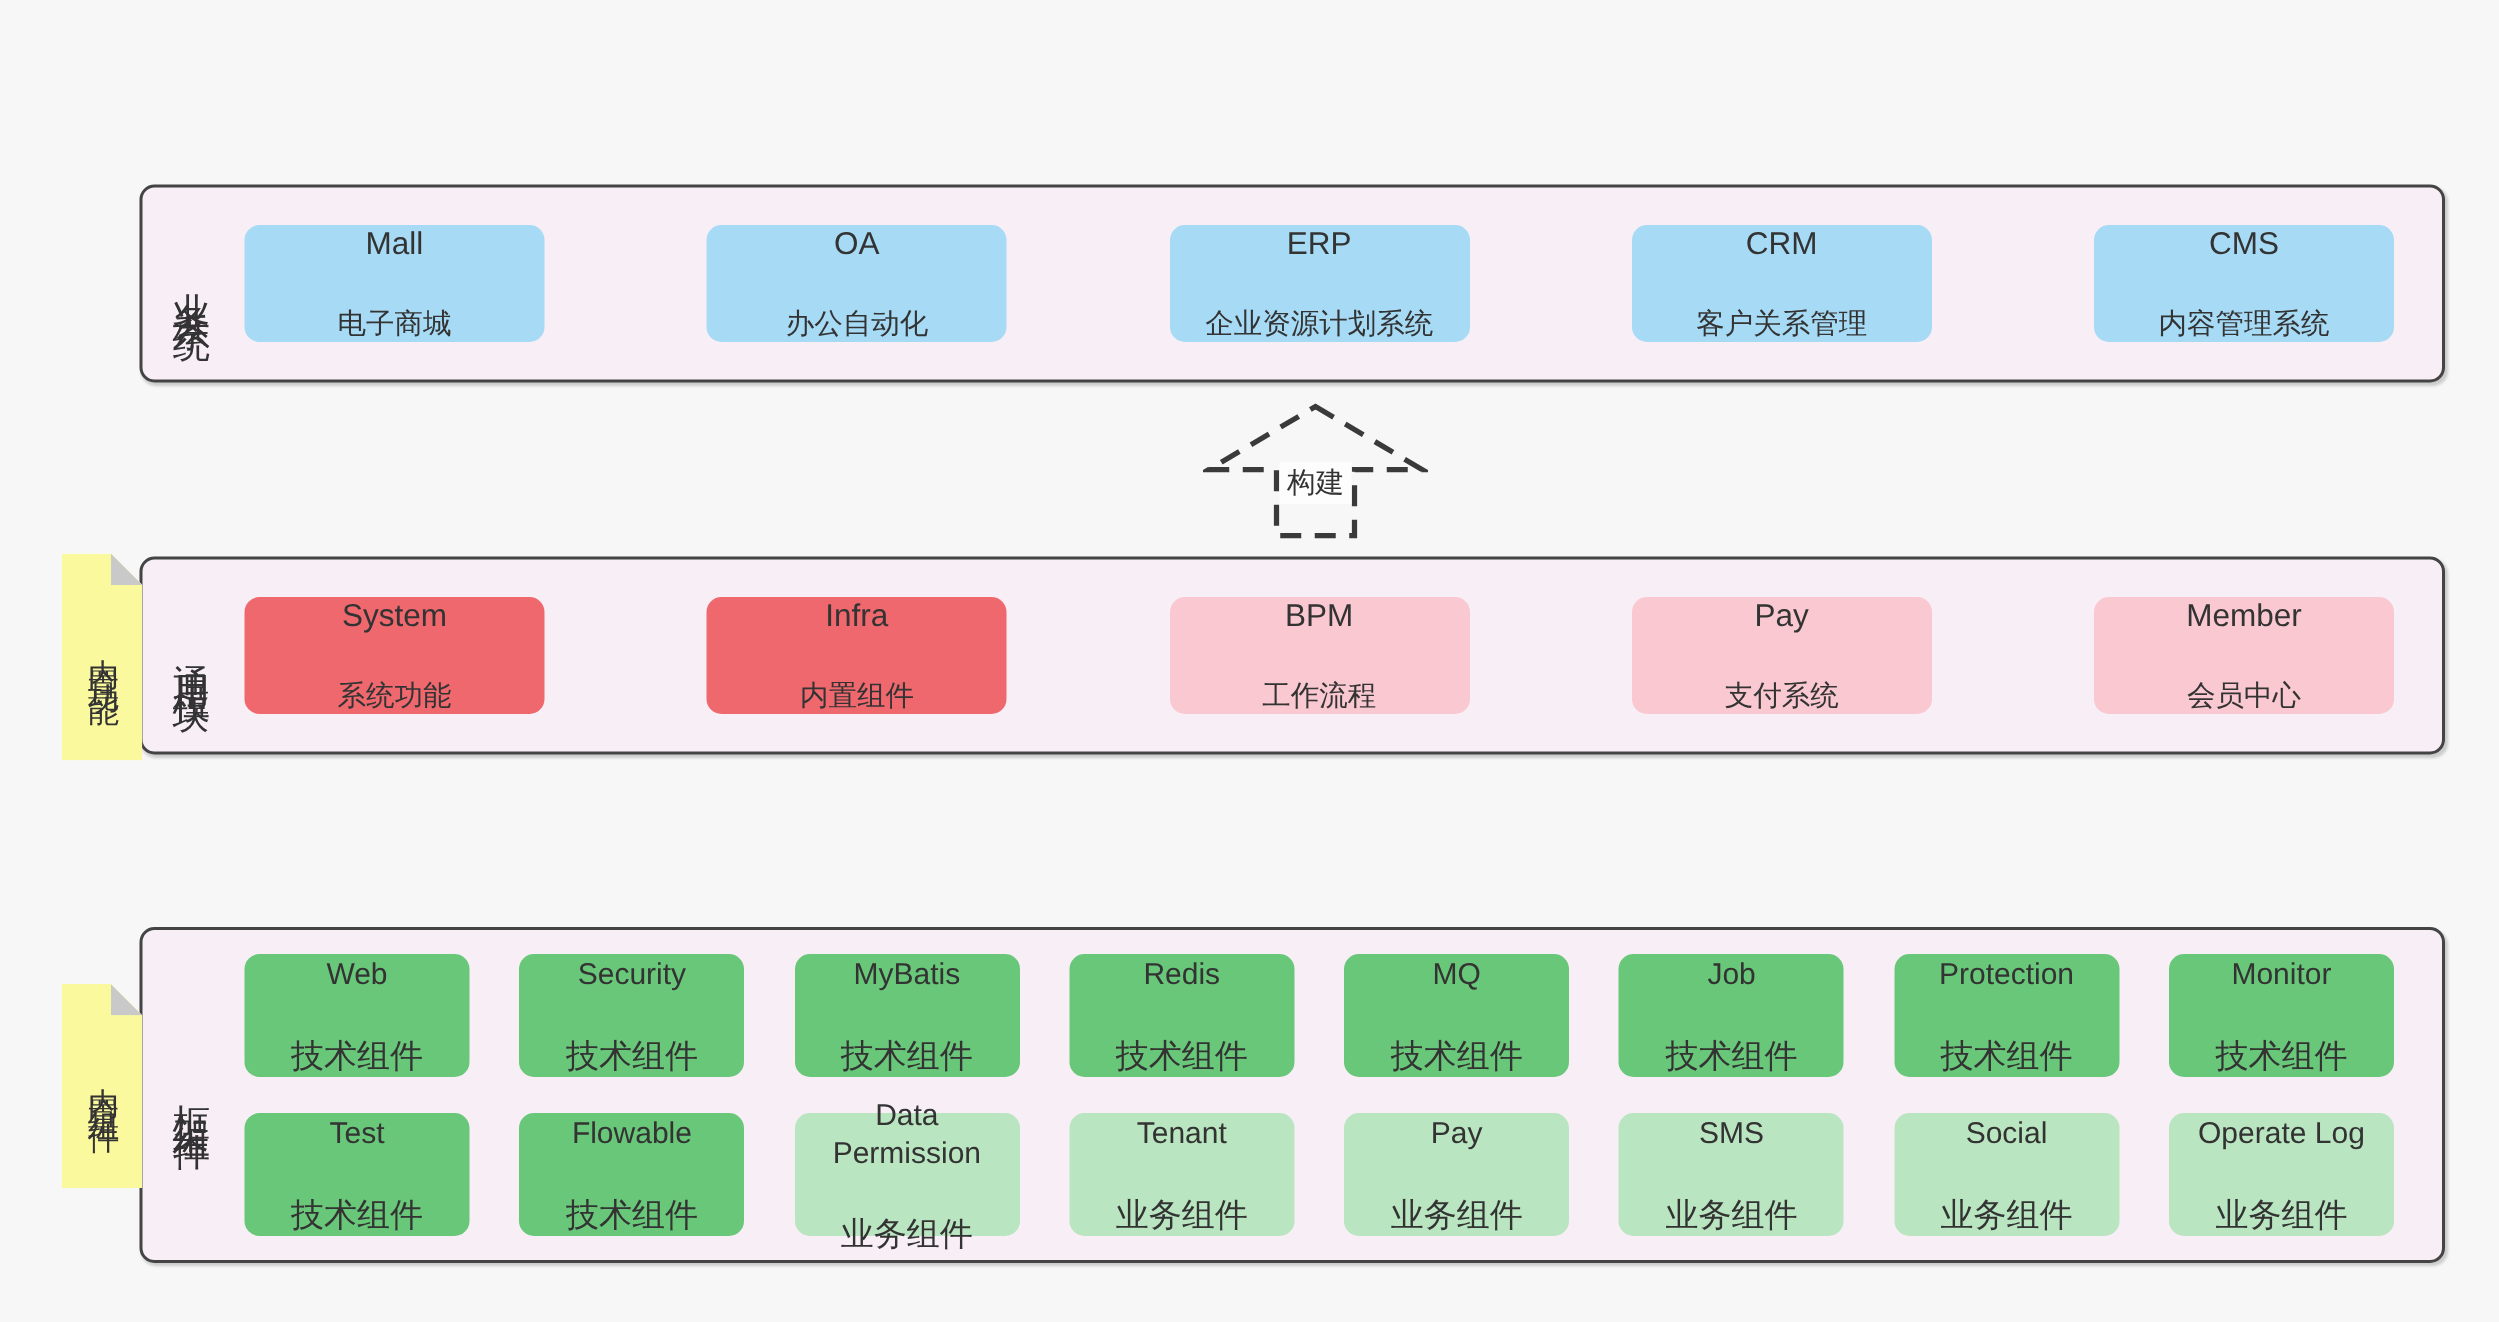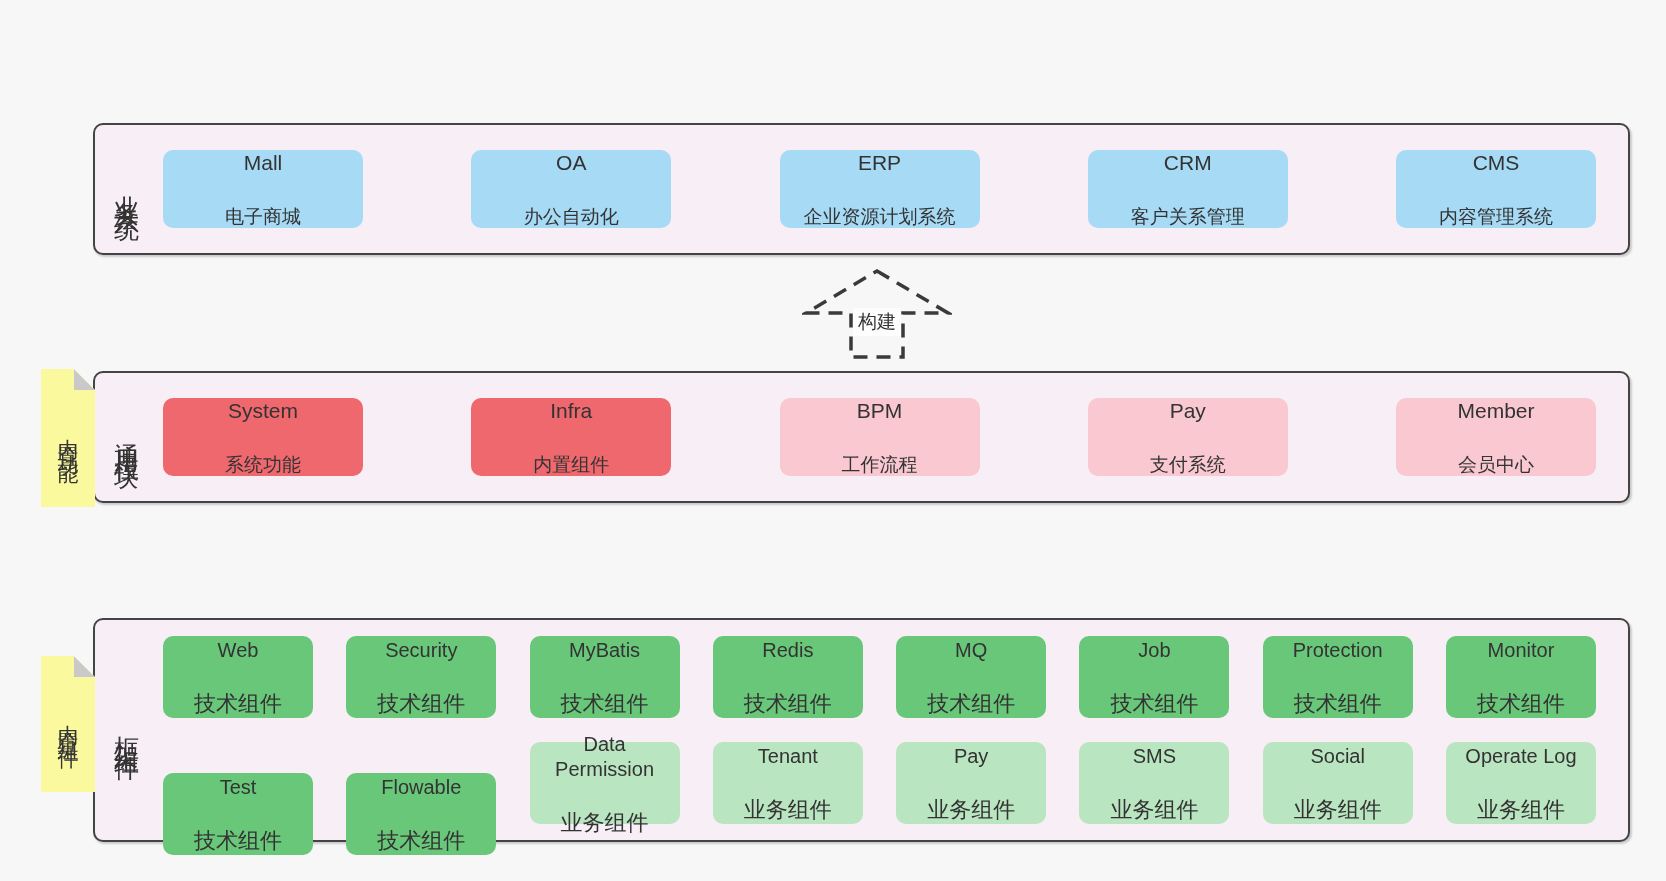--- a/index.html
+++ b/index.html
@@ -46,21 +46,21 @@
   .boxes .box{width:200px;height:78px;}
   .grid .box{width:150px;height:82px;}
   .bn{display:block;font-size:21px;line-height:27px;}
   .bd{display:block;font-size:19px;line-height:26px;}
   .grid .bn{font-size:20px;line-height:25px;}
   .grid .bd{font-size:22px;line-height:25px;}
 
   .c-blue{background:var(--blue,#a6daf5);}
   .c-red{background:var(--red,#ef686e);}
   .c-pink{background:var(--pink,#f9c8d0);}
-  .c-green{background:var(--green-dark,#69c779);margin-top:31px;}
+  .c-green{background:var(--green-dark,#69c779);}
   .c-green-light{background:var(--green-light,#b9e5c0);}
 
   
   .note{
     position:absolute;width:54px;
     background:var(--note-yellow,#fbf99e);
     clip-path:polygon(0 0,calc(100% - 21px) 0,100% 21px,100% 100%,0 100%);
     display:flex;align-items:center;justify-content:center;
   }
   #note-1{left:-54px;top:-4px;height:138px;}

